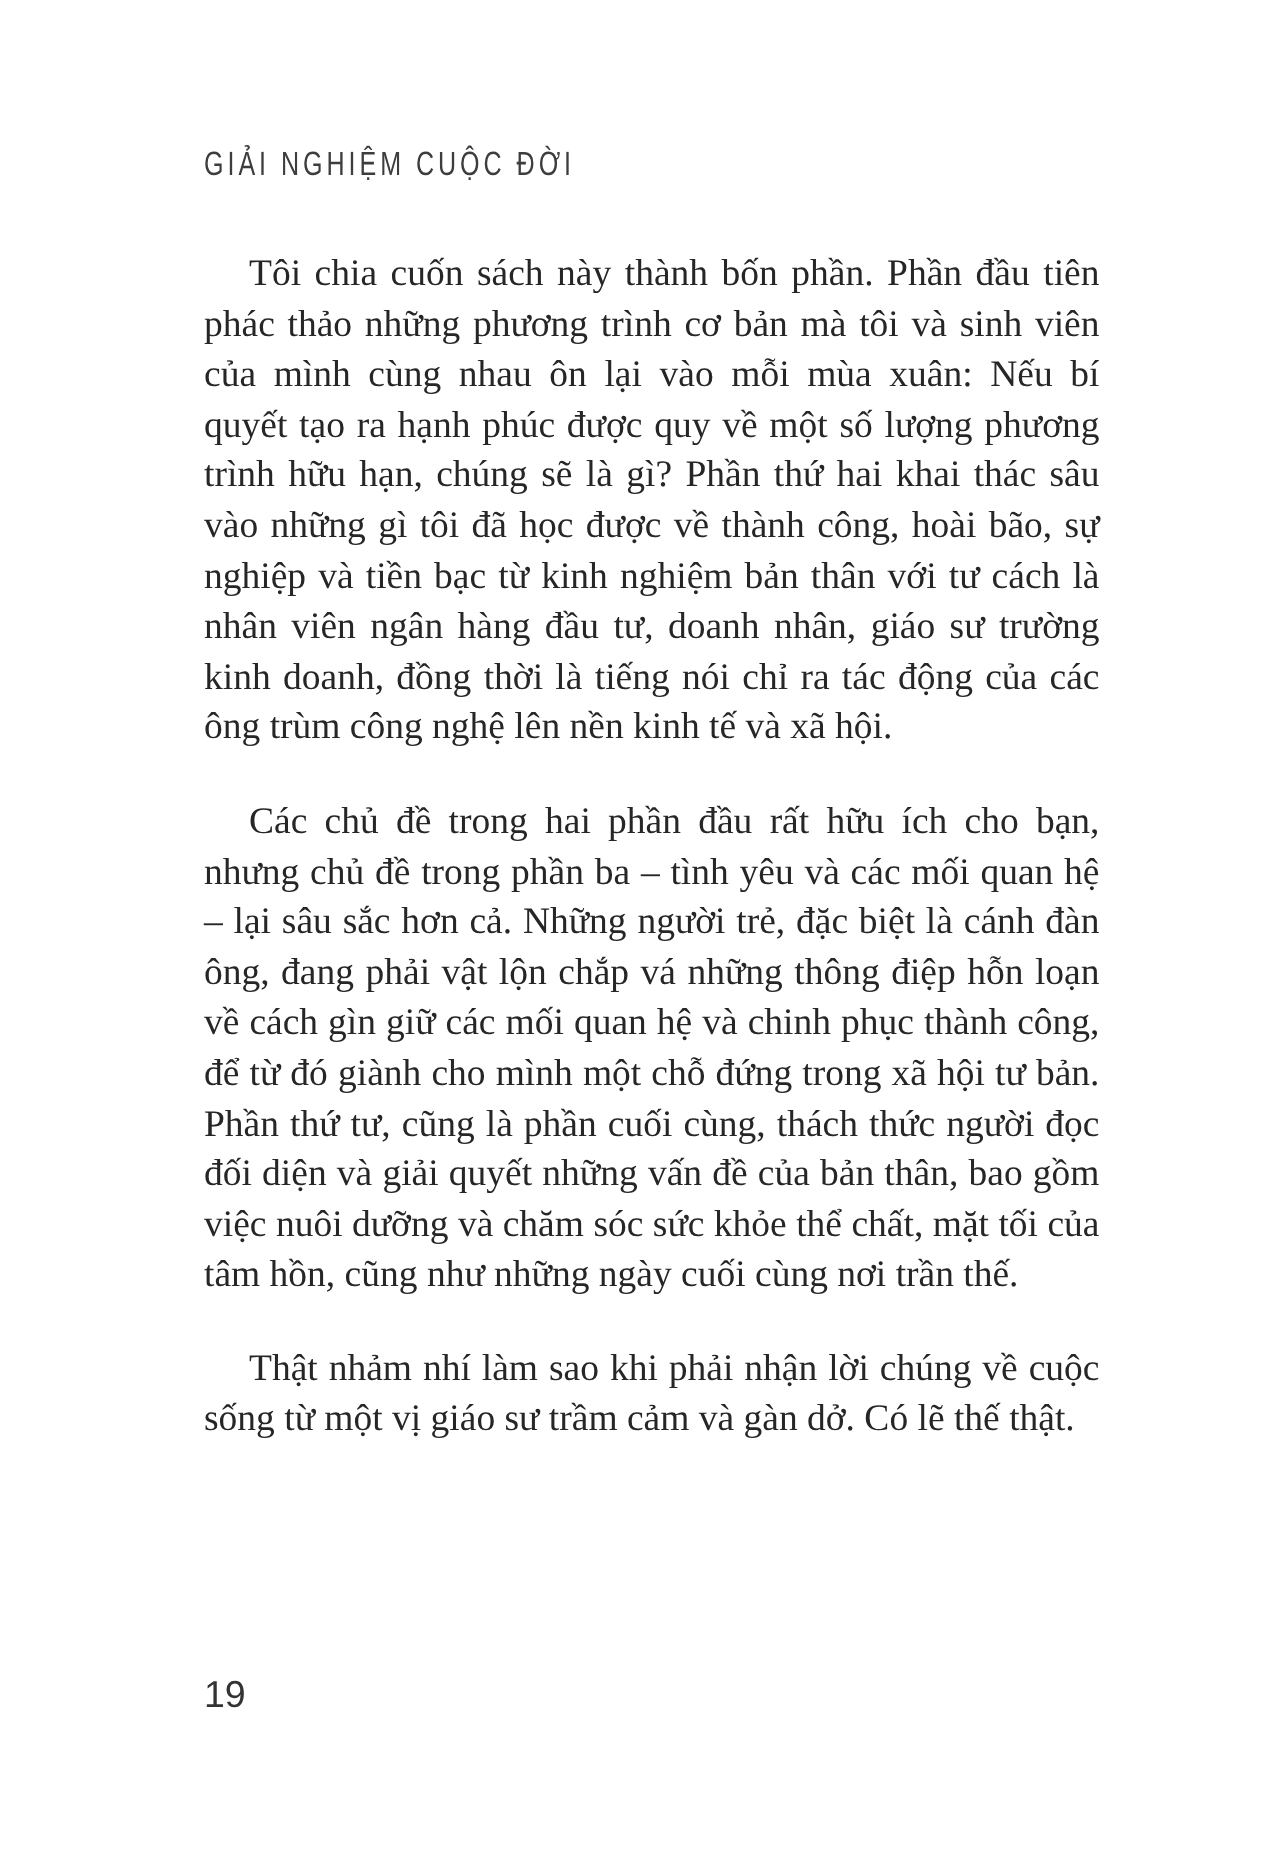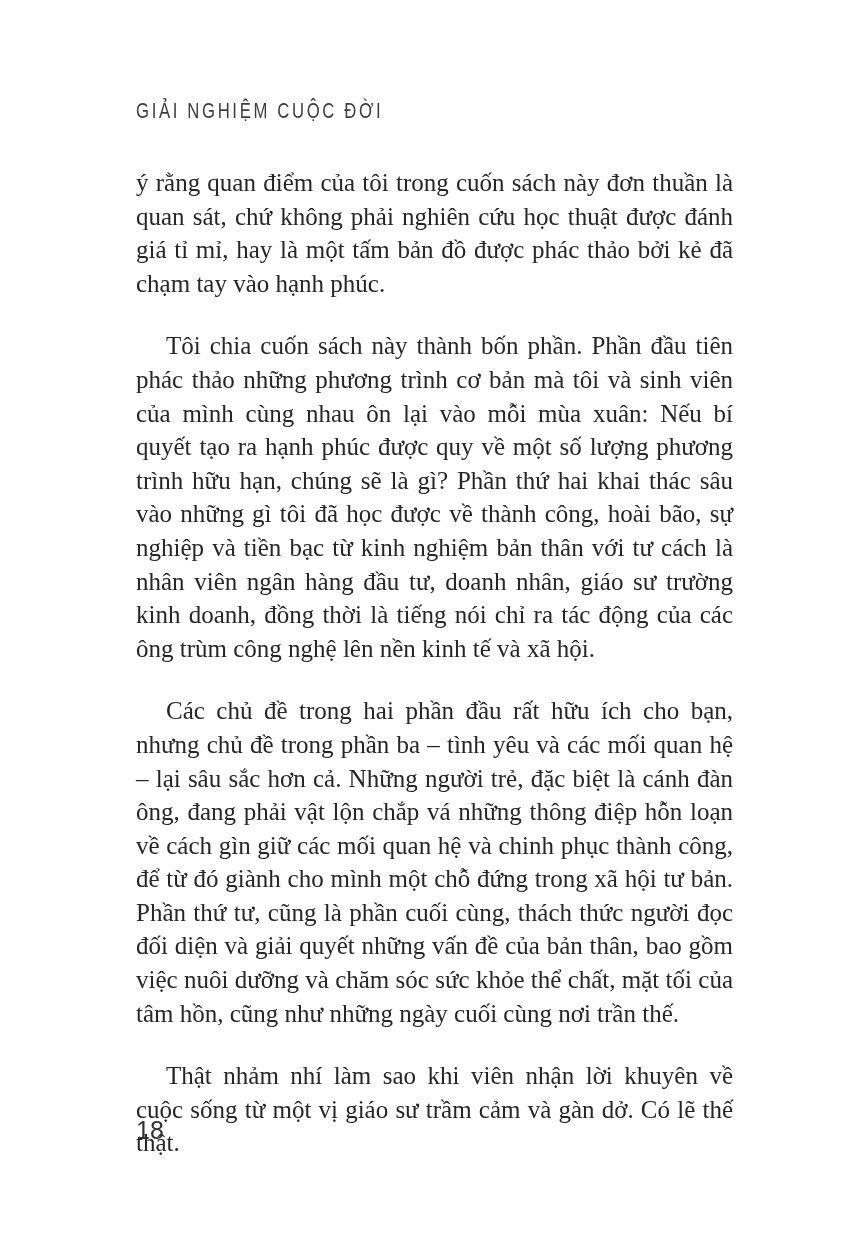--- a/index.html
+++ b/index.html
@@ -57,20 +57,19 @@
     color: #333333;
   }
 </style>
 </head>
 <body>
 
 <div class="page">
   <div class="running-header">GIẢI NGHIỆM CUỘC ĐỜI</div>
 
   <div class="body-text">
-    <p class="para">ý rằng quan điểm của tôi trong cuốn sách này đơn thuần là quan sát, chứ không phải nghiên cứu học thuật được đánh giá tỉ mỉ, hay là một tấm bản đồ được phác thảo bởi kẻ đã chạm tay vào hạnh phúc.</p>
     <p class="para indent">Tôi chia cuốn sách này thành bốn phần. Phần đầu tiên phác thảo những phương trình cơ bản mà tôi và sinh viên của mình cùng nhau ôn lại vào mỗi mùa xuân: Nếu bí quyết tạo ra hạnh phúc được quy về một số lượng phương trình hữu hạn, chúng sẽ là gì? Phần thứ hai khai thác sâu vào những gì tôi đã học được về thành công, hoài bão, sự nghiệp và tiền bạc từ kinh nghiệm bản thân với tư cách là nhân viên ngân hàng đầu tư, doanh nhân, giáo sư trường kinh doanh, đồng thời là tiếng nói chỉ ra tác động của các ông trùm công nghệ lên nền kinh tế và xã hội.</p>
     <p class="para indent">Các chủ đề trong hai phần đầu rất hữu ích cho bạn, nhưng chủ đề trong phần ba – tình yêu và các mối quan hệ – lại sâu sắc hơn cả. Những người trẻ, đặc biệt là cánh đàn ông, đang phải vật lộn chắp vá những thông điệp hỗn loạn về cách gìn giữ các mối quan hệ và chinh phục thành công, để từ đó giành cho mình một chỗ đứng trong xã hội tư bản. Phần thứ tư, cũng là phần cuối cùng, thách thức người đọc đối diện và giải quyết những vấn đề của bản thân, bao gồm việc nuôi dưỡng và chăm sóc sức khỏe thể chất, mặt tối của tâm hồn, cũng như những ngày cuối cùng nơi trần thế.</p>
-    <p class="para indent">Thật nhảm nhí làm sao khi viên nhận lời khuyên về cuộc sống từ một vị giáo sư trầm cảm và gàn dở. Có lẽ thế thật.</p>
+    <p class="para indent">Thật nhảm nhí làm sao khi phải nhận lời chúng về cuộc sống từ một vị giáo sư trầm cảm và gàn dở. Có lẽ thế thật.</p>
   </div>
 
-  <div class="page-number">18</div>
+  <div class="page-number">19</div>
 </div>
 
 </body></html>

